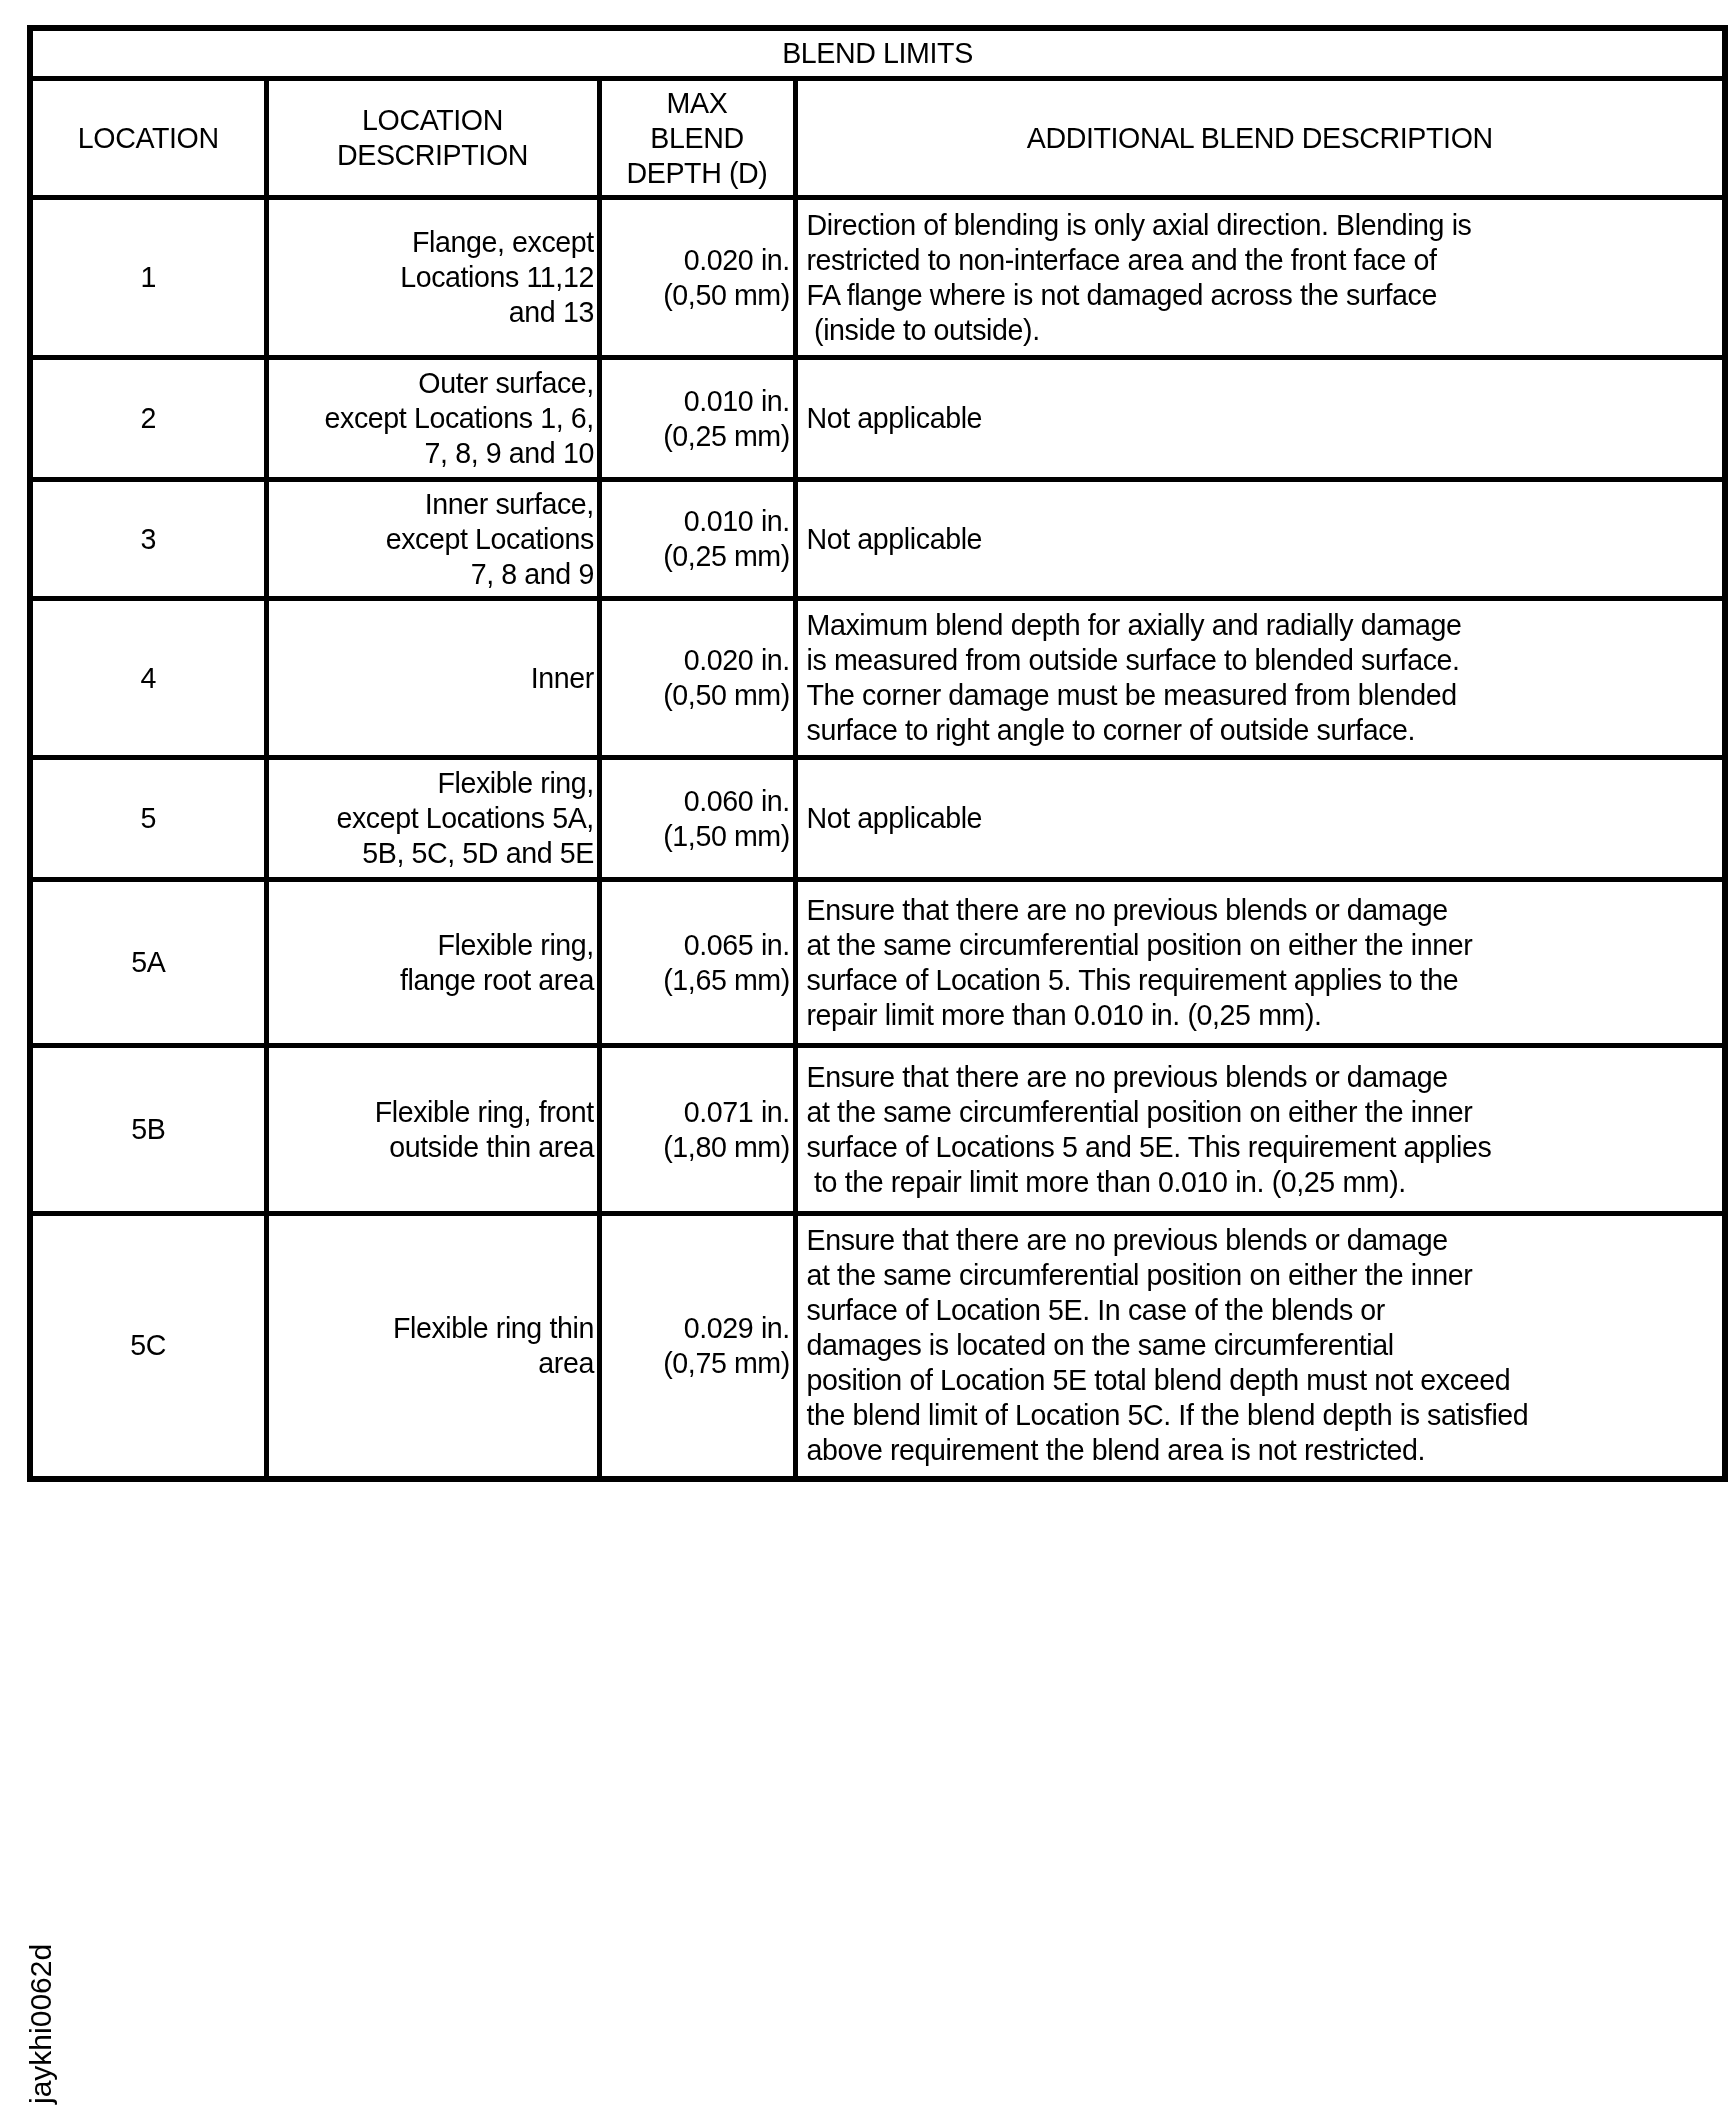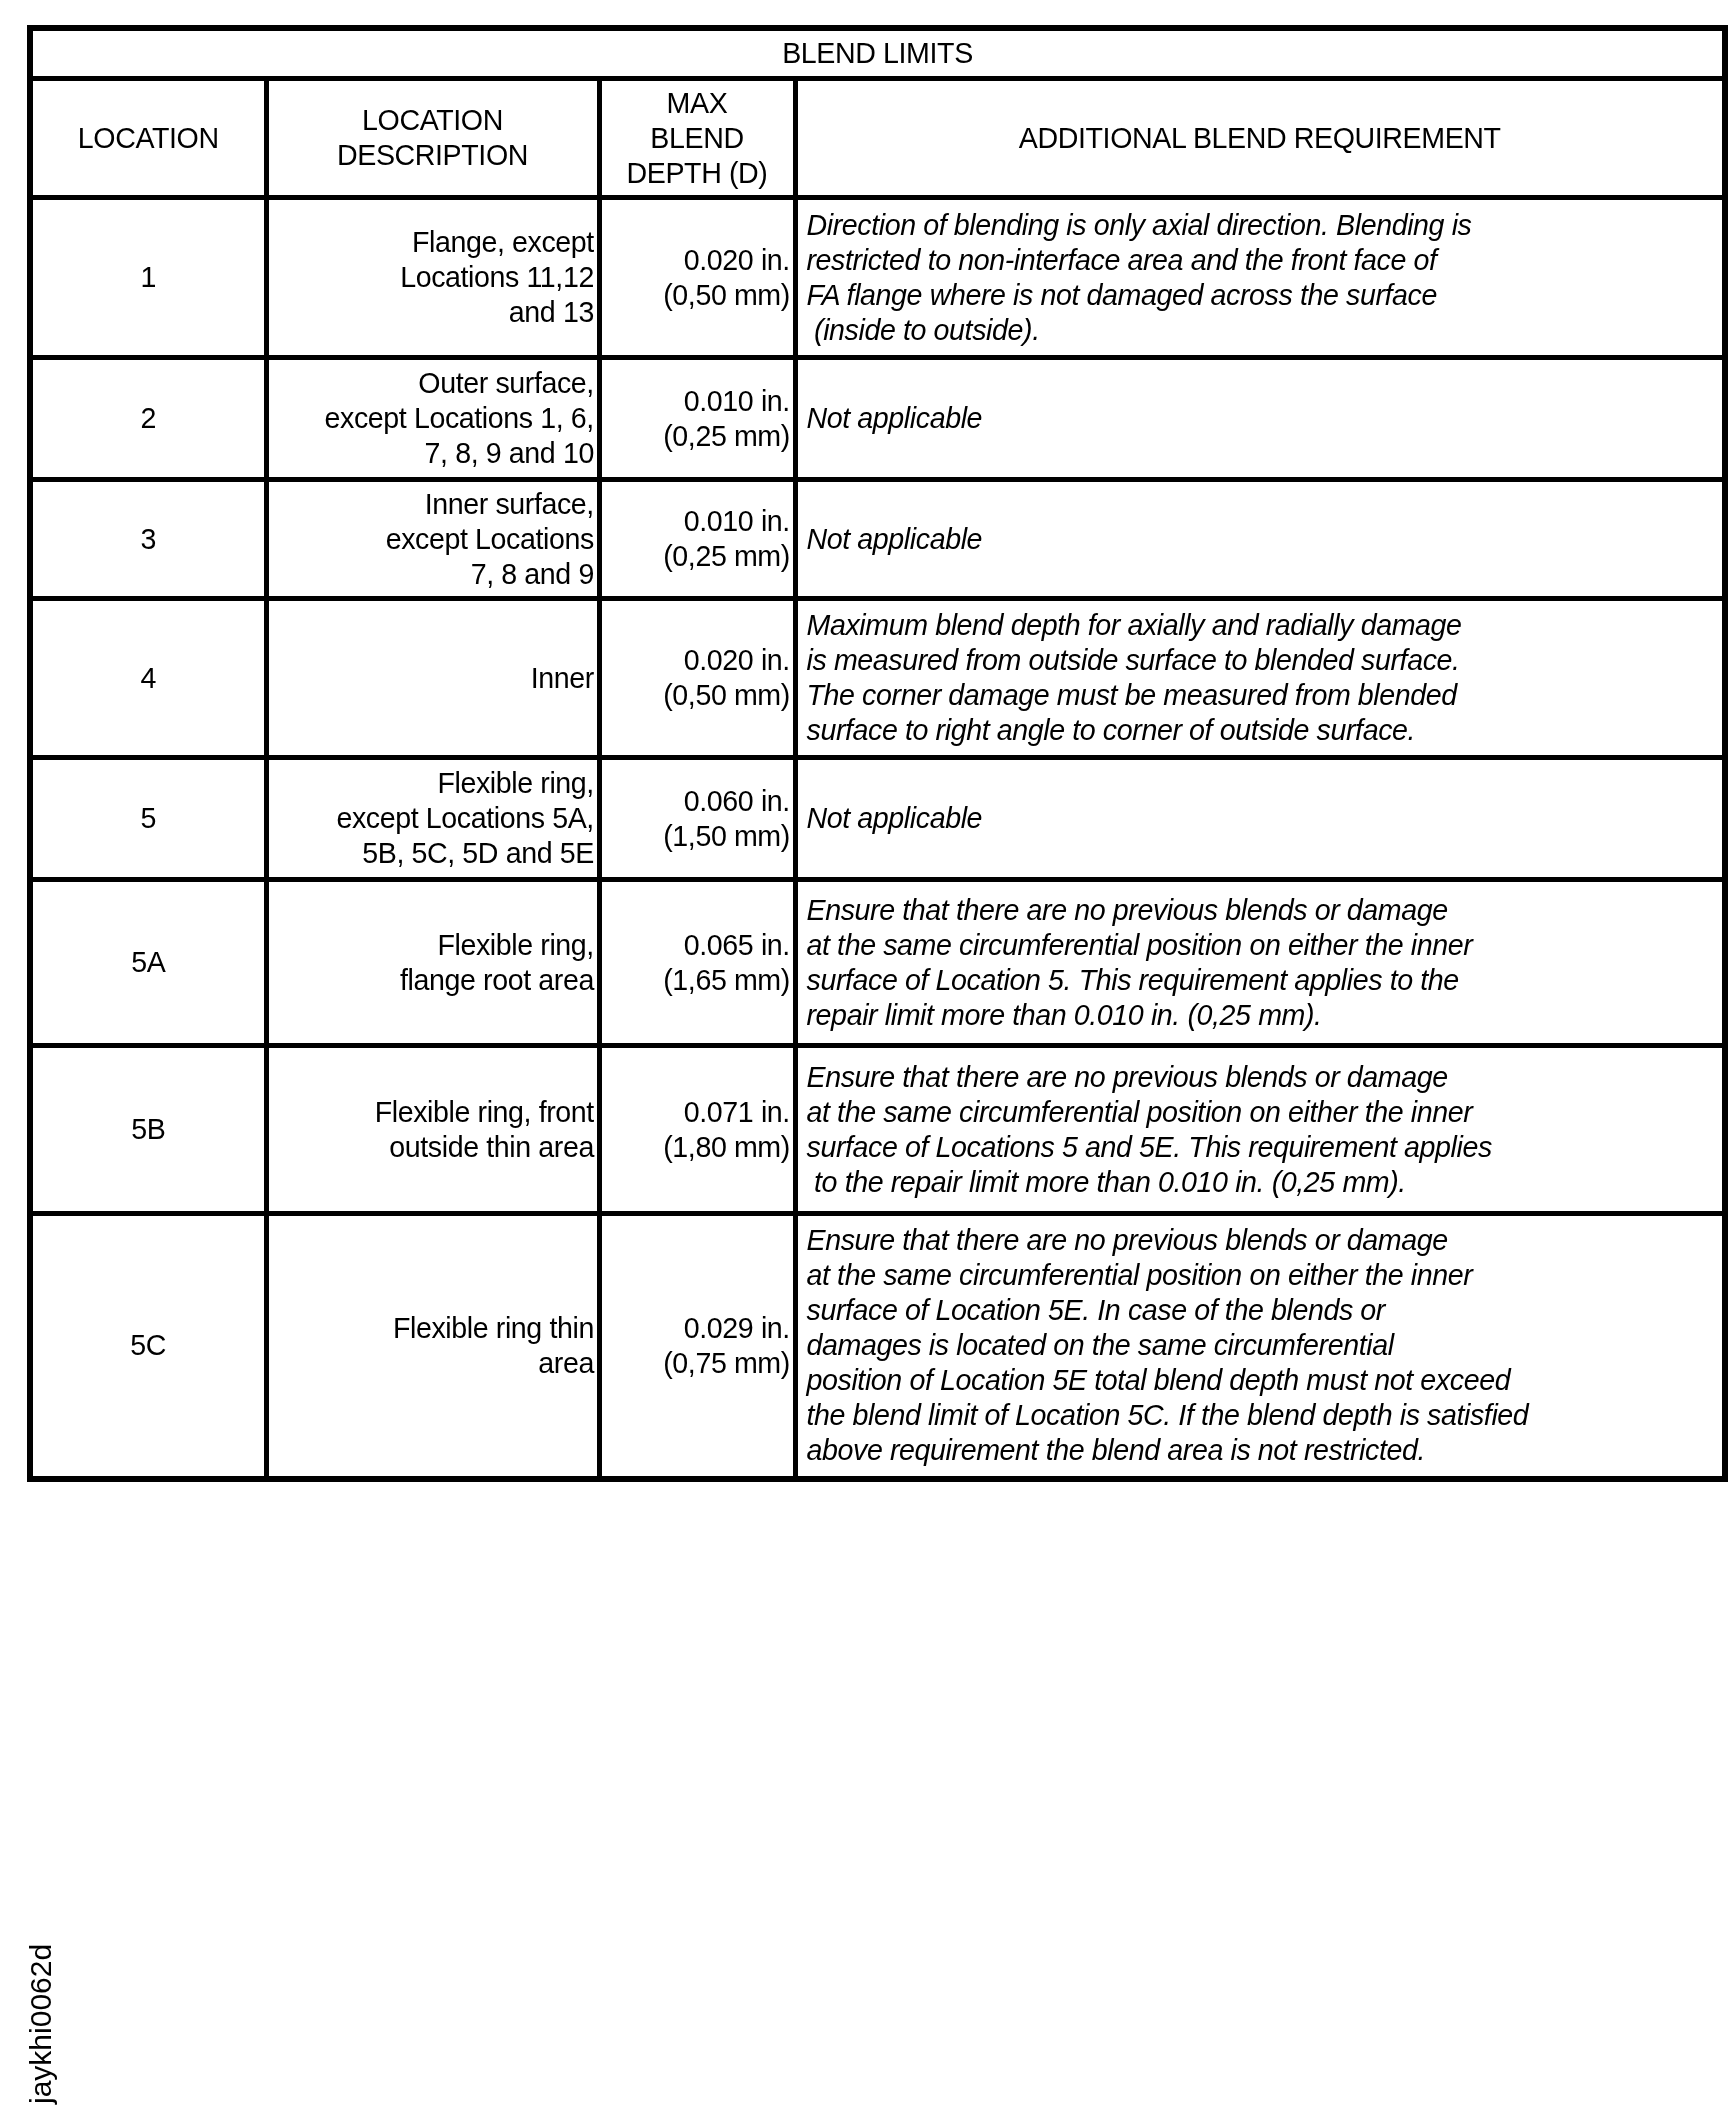--- a/index.html
+++ b/index.html
@@ -55,21 +55,20 @@
   }
   td.depth-cell {
     text-align: right;
     white-space: pre;
     padding: 2.6px 2.6px 2.6px 19.5px;
   }
   td.req-cell {
     text-align: left;
     white-space: pre;
     padding: 2.6px 5.2px 2.6px 9px;
-    font-style: italic;
   }
   .watermark {
     position: absolute;
     left: 22px;
     top: 2104px;
     transform: rotate(-90deg);
     transform-origin: 0 0;
     font-size: 30px;
     line-height: 38px;
     letter-spacing: 0;
@@ -95,21 +94,21 @@
       <td class="title-cell" colspan="4">BLEND LIMITS</td>
     </tr>
 
     <tr style="height:119px">
       <th class="col-head">LOCATION</th>
       <th class="col-head">LOCATION
 DESCRIPTION</th>
       <th class="col-head">MAX
 BLEND
 DEPTH (D)</th>
-      <th class="col-head">ADDITIONAL BLEND REQUIREMENT</th>
+      <th class="col-head">ADDITIONAL BLEND DESCRIPTION</th>
     </tr>
 
     <tr style="height:160px">
       <td class="loc-cell">1</td>
       <td class="desc-cell">Flange, except
 Locations 11,12
 and 13</td>
       <td class="depth-cell">0.020 in.
 (0,50 mm)</td>
       <td class="req-cell">Direction of blending is only axial direction. Blending is

